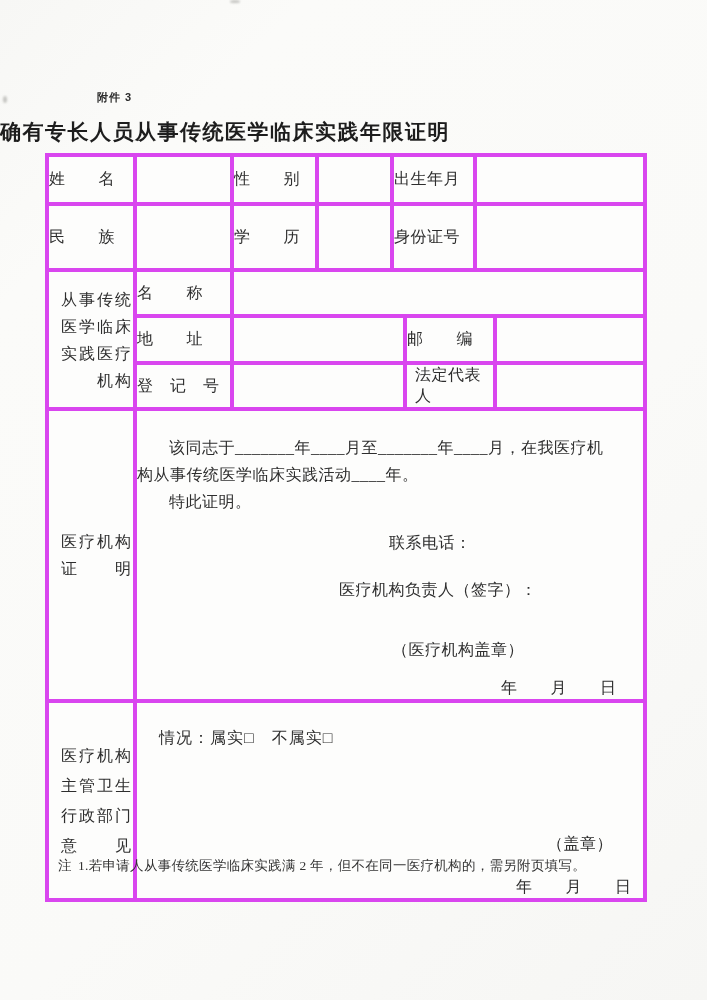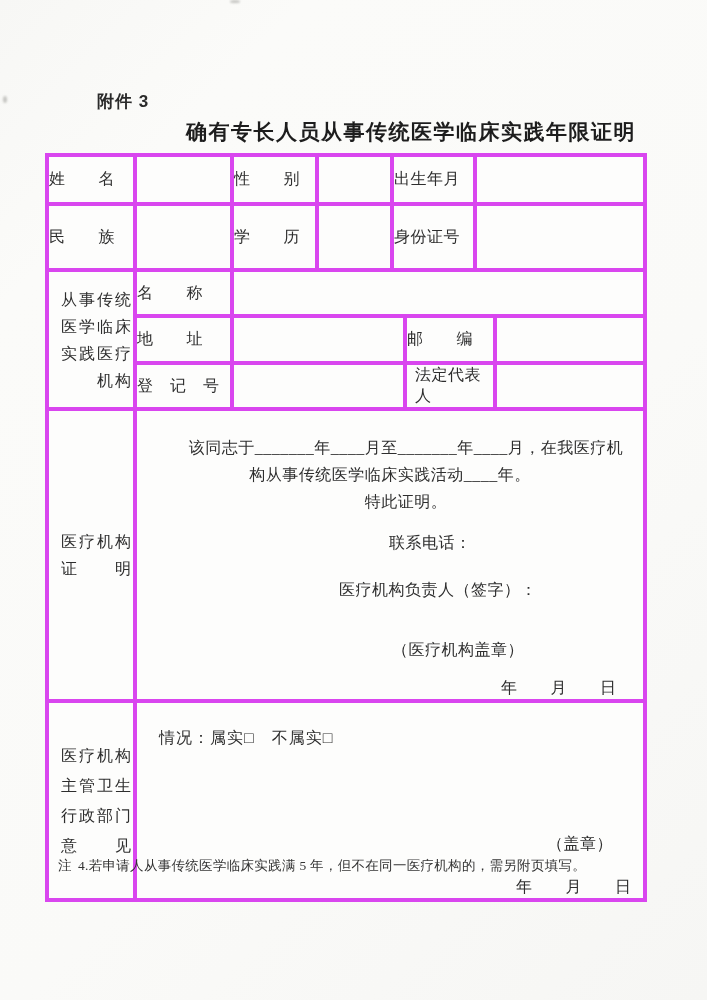--- a/index.html
+++ b/index.html
@@ -15,25 +15,25 @@
     position:absolute;left:0;top:0;width:707px;height:1000px;
     background:linear-gradient(135deg,#f7f7f5 0%,#fbfbf9 18%,#fafaf8 60%,#f6f6f4 100%);
   }
   .scan-speck{
     position:absolute;background:#9a9a96;border-radius:50%;
     filter:blur(1px);opacity:.55;
   }
   .attachment{
     position:absolute;left:97px;top:90px;
     font-family:"Liberation Sans","DejaVu Sans",sans-serif;
-    font-size:17px;font-weight:600;letter-spacing:1px;color:#2a2a2a;
+    font-size:11px;font-weight:600;letter-spacing:1px;color:#2a2a2a;
   }
   .title{
     position:absolute;left:0;top:118px;width:636px;margin:0;
-    text-align:right;
+    text-align:left;
     font-family:"Liberation Sans","DejaVu Sans",sans-serif;
     font-size:21px;font-weight:bold;letter-spacing:1.5px;color:#1d1d1d;
   }
   table.form{
     position:absolute;left:45px;top:153px;
     width:598px;
     border-collapse:collapse;table-layout:fixed;
     background:#fdfdfc;
   }
   table.form td{
@@ -45,21 +45,21 @@
   }
   td.lab{padding-left:11px;letter-spacing:.5px;}
   td.seclab{
     text-align:right;padding-left:9px;padding-right:6px;
     font-size:15px;letter-spacing:2px;line-height:27px;
   }
   td.seclab.tall{line-height:30px;}
   .prewrap{white-space:pre-line;}
   td.content{vertical-align:top;padding:0 8px 0 5px;}
   .para{line-height:27px;letter-spacing:.5px;}
-  .indent{text-indent:32px;text-align:center;}
+  .indent{text-indent:32px;}
   .statement{margin-top:23px;}
   .line{line-height:22px;letter-spacing:.5px;}
   .phone{margin-top:17px;padding-left:252px;}
   .sign{margin-top:25px;padding-left:202px;}
   .seal{margin-top:38px;padding-left:255px;}
   .date{margin-top:16px;padding-left:364px;}
   .status{margin-top:24px;padding-left:22px;line-height:22px;letter-spacing:1px;}
   .seal2{margin-top:84px;padding-left:410px;}
   .date2{margin-top:21px;padding-left:379px;}
   .notes{
@@ -157,17 +157,17 @@
         <div class="line seal2">（盖章）</div>
         <div class="line date2">年　　月　　日</div>
       </td>
     </tr>
   </tbody>
     </table>
 
   <div class="notes">
     <span class="note-marker">注</span>
     <div class="note-items">
-      <div class="note-item prewrap">4.若申请人从事传统医学临床实践满 5 年，但不在同一医疗机构的，需另附页填写。</div>
+      <div class="note-item prewrap">1.若申请人从事传统医学临床实践满 2 年，但不在同一医疗机构的，需另附页填写。</div>
     </div>
   </div>
 
 </div>
 
 </body></html>

